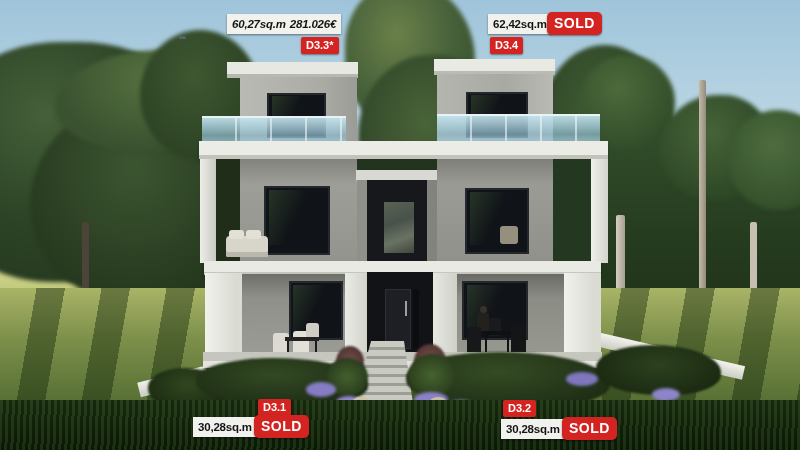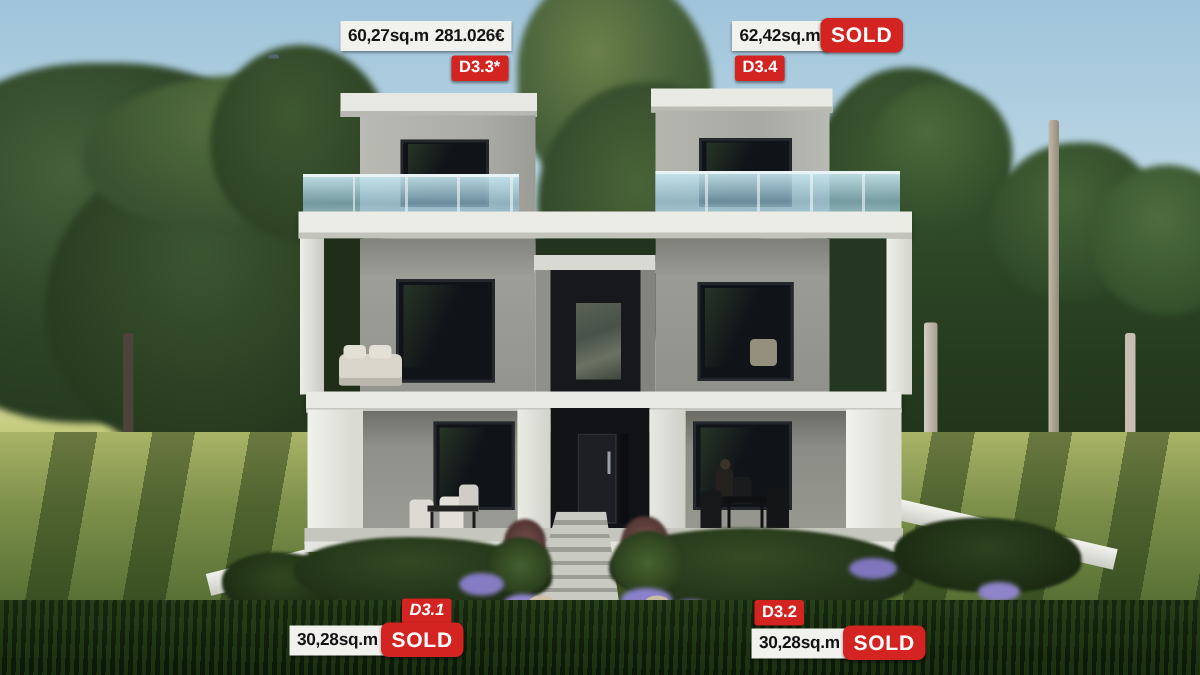--- a/index.html
+++ b/index.html
@@ -192,23 +192,23 @@
   
   .info{background:#f1f1ee;color:#141414;height:20px;line-height:20px;
         font-weight:bold;font-size:11.5px;letter-spacing:-.2px;padding:0 5px;
         white-space:nowrap;box-shadow:0 1px 2px rgba(0,0,0,.45);display:flex;gap:4px;}
   .badge{background:#d32421;color:#fff;height:17px;line-height:17px;
         font-weight:bold;font-size:11px;padding:0 5px;border-radius:2px;
         box-shadow:0 1px 2px rgba(0,0,0,.45);}
   .sold{background:#d32421;color:#fff;height:23px;line-height:23px;
         font-weight:bold;font-size:14px;letter-spacing:.5px;padding:0 7px;border-radius:5px;
         box-shadow:0 1px 2px rgba(0,0,0,.45);}
-  .l33-info{left:227px;top:14px;}   .l33-badge{left:301px;top:37px;}
+  .l33-info{left:227px;top:14px;font-style:italic;}   .l33-badge{left:301px;top:37px;}
   .l34-info{left:488px;top:14px;}   .l34-sold{left:547px;top:12px;}  .l34-badge{left:490px;top:37px;}
-  .l31-badge{left:268px;top:399px;font-style:italic;} .l31-info{left:193px;top:417px;} .l31-sold{left:254px;top:415px;}
+  .l31-badge{left:258px;top:399px;} .l31-info{left:193px;top:417px;} .l31-sold{left:254px;top:415px;}
   .l32-badge{left:503px;top:400px;} .l32-info{left:501px;top:419px;} .l32-sold{left:562px;top:417px;}
 </style>
 </head>
 <body>
 
 <div id="stage">
 
   <div class="s sky"></div>
   <div class="s farlawn"></div>
 

